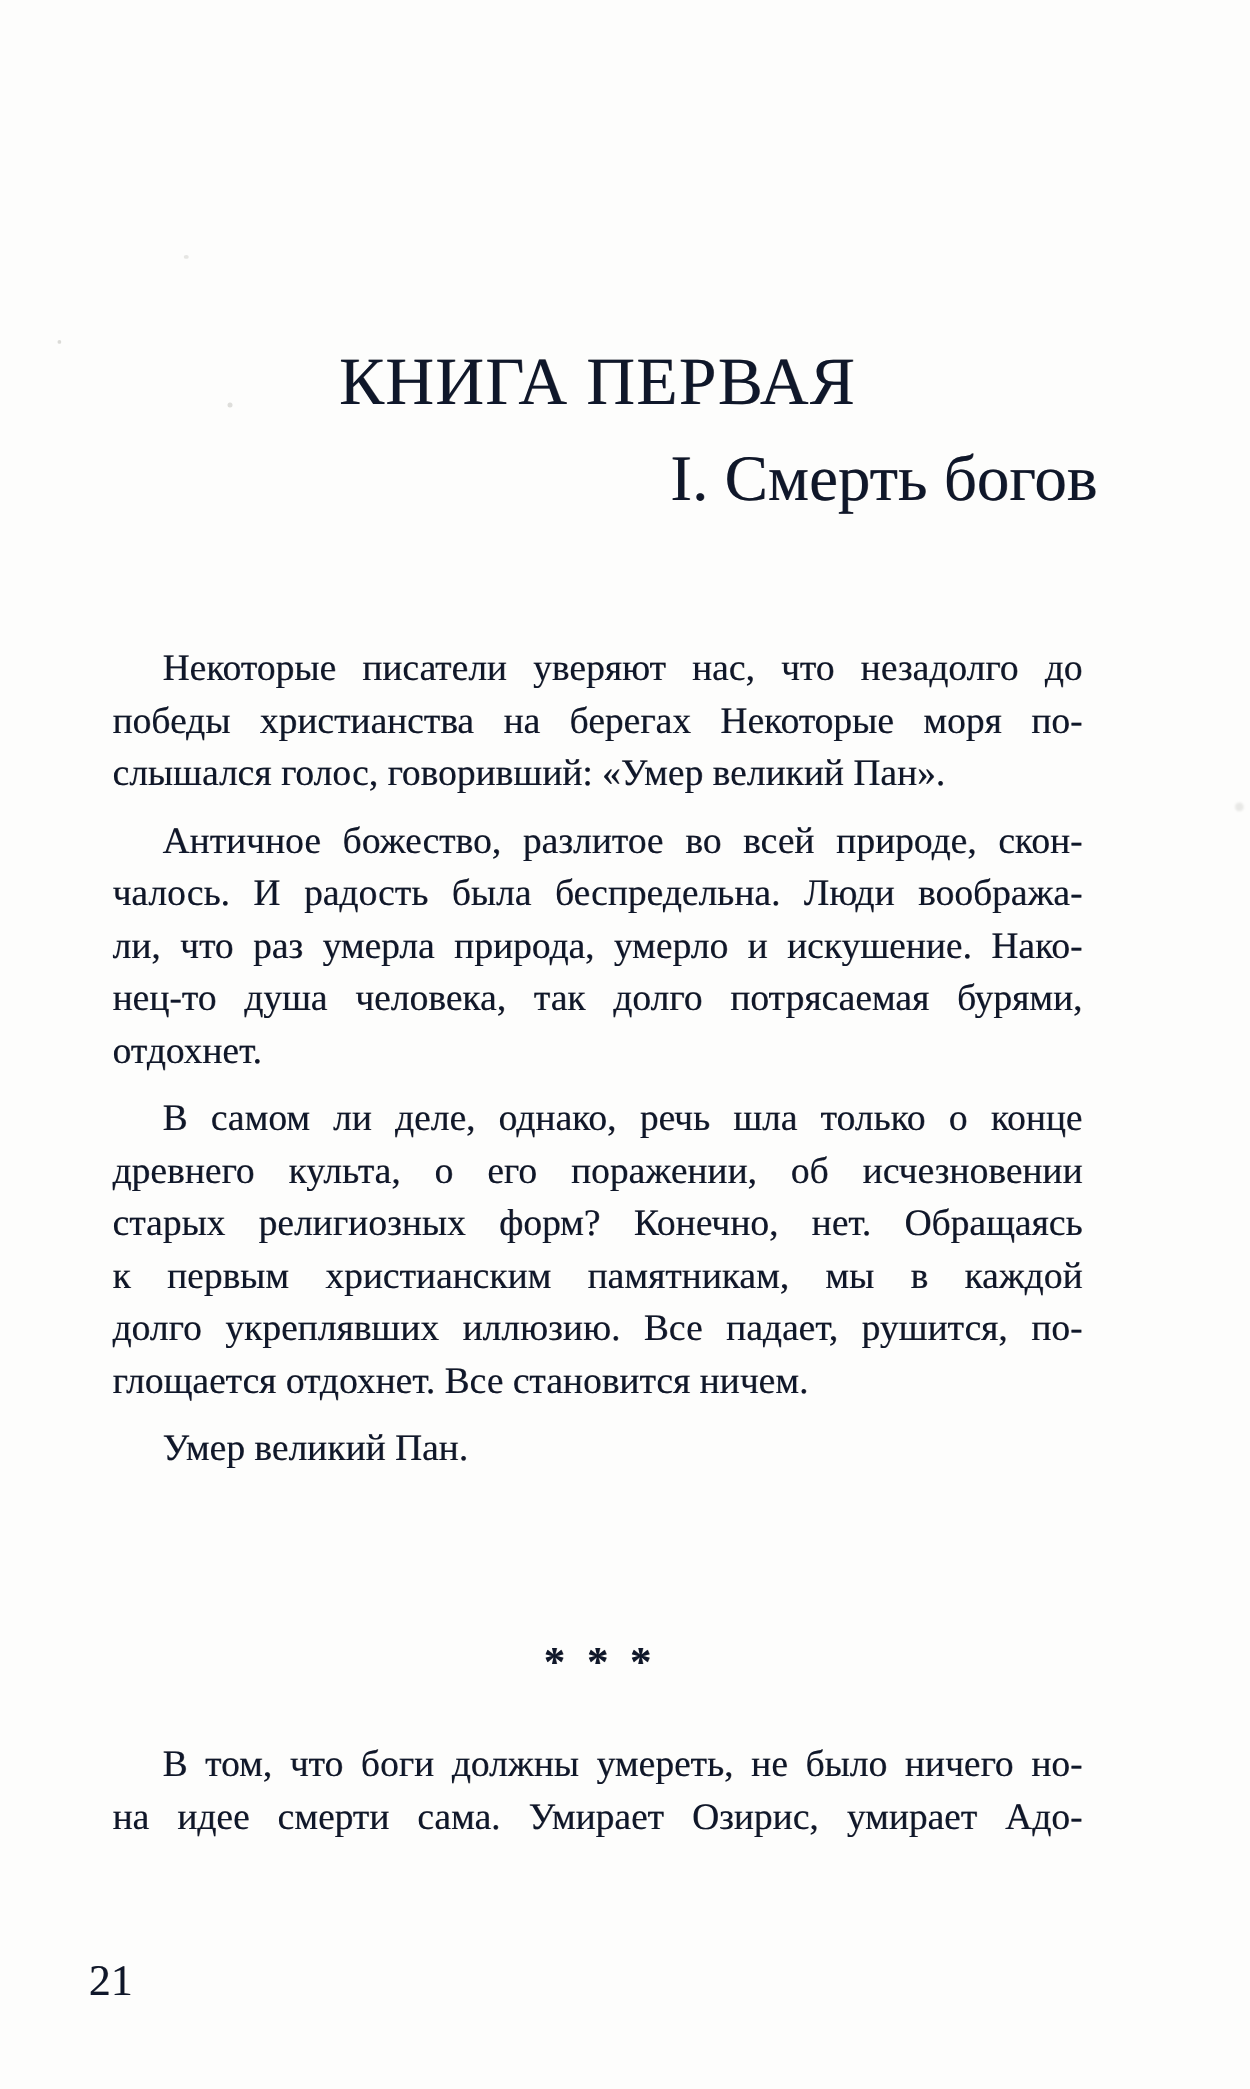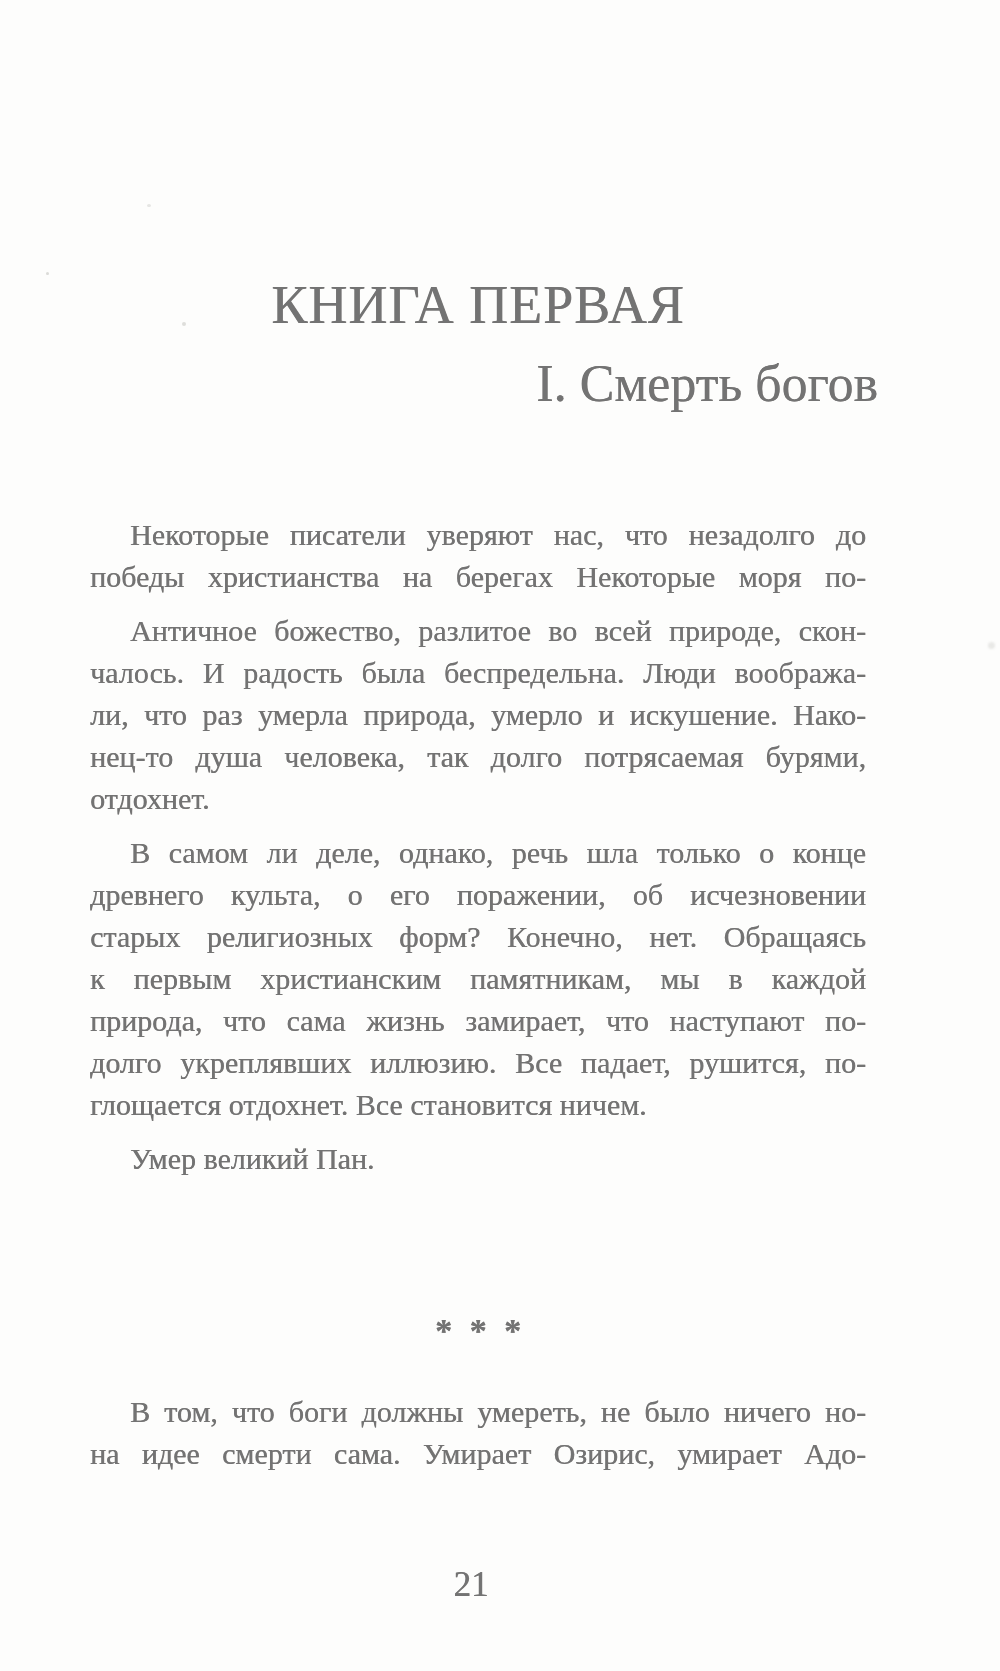--- a/index.html
+++ b/index.html
@@ -7,21 +7,21 @@
     padding: 0;
     background: #ffffff;
   }
   .page {
     position: relative;
     width: 1000px;
     height: 1671px;
     background: #fdfdfc;
     overflow: hidden;
     font-family: "Liberation Serif", "DejaVu Serif", serif;
-    color: #737373;
+    color: #0f172a;
     text-shadow: 0.4px 0 0 rgba(23,19,16,0.55);
   }
   .book-title {
     position: absolute;
     top: 276px;
     left: 78px;
     width: 800px;
     margin: 0;
     text-align: center;
     font-size: 54px;
@@ -67,21 +67,20 @@
     font-size: 34px;
     font-weight: bold;
     word-spacing: 9px;
     line-height: 42px;
   }
   .page-number {
     position: absolute;
     top: 1564px;
     left: 71px;
     width: 800px;
-    text-align: center;
     font-size: 35px;
     line-height: 42px;
   }
   .speck {
     position: absolute;
     background: #b9b9b4;
     border-radius: 50%;
   }
   #speck1 { left: 46px;  top: 272px; width: 3px; height: 3px; opacity: .5; }
   #speck2 { left: 147px; top: 204px; width: 4px; height: 3px; opacity: .35; }
@@ -93,34 +92,34 @@
 
 <div class="page">
   <h1 class="book-title">КНИГА ПЕРВАЯ</h1>
 
   <h2 class="chapter-title">I. Смерть богов</h2>
 
   <div class="text-block" id="text-block-1">
       <div class="paragraph">
         <div class="line indent">Некоторые писатели уверяют нас, что незадолго до</div>
         <div class="line">победы христианства на берегах Некоторые моря по-</div>
+        <div class="line end">слышался голос, говоривший: «Умер великий Пан».</div>
       </div>
       <div class="paragraph">
         <div class="line indent">Античное божество, разлитое во всей природе, скон-</div>
         <div class="line">чалось. И радость была беспредельна. Люди вообража-</div>
         <div class="line">ли, что раз умерла природа, умерло и искушение. Нако-</div>
         <div class="line">нец-то душа человека, так долго потрясаемая бурями,</div>
         <div class="line end">отдохнет.</div>
       </div>
       <div class="paragraph">
         <div class="line indent">В самом ли деле, однако, речь шла только о конце</div>
         <div class="line">древнего культа, о его поражении, об исчезновении</div>
         <div class="line">старых религиозных форм? Конечно, нет. Обращаясь</div>
         <div class="line">к первым христианским памятникам, мы в каждой</div>
-        <div class="line">природа, что сама жизнь замирает, что наступают по-</div>
         <div class="line">долго укреплявших иллюзию. Все падает, рушится, по-</div>
         <div class="line end">глощается отдохнет. Все становится ничем.</div>
       </div>
       <div class="paragraph">
         <div class="line indent end">Умер великий Пан.</div>
       </div>
     </div>
 
   <div class="separator">* * *</div>
 

